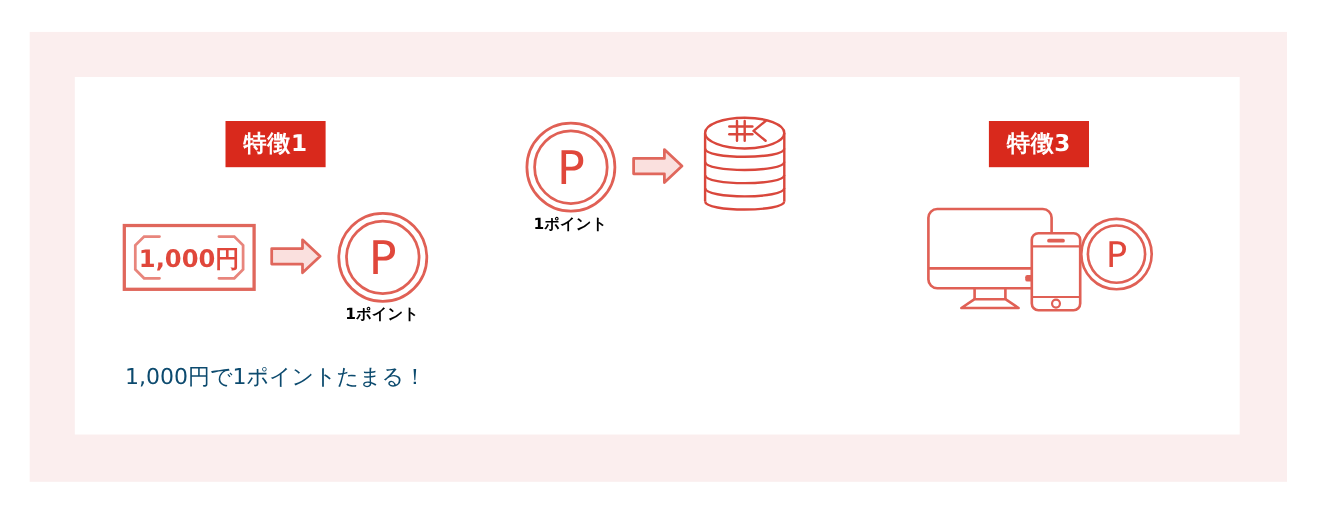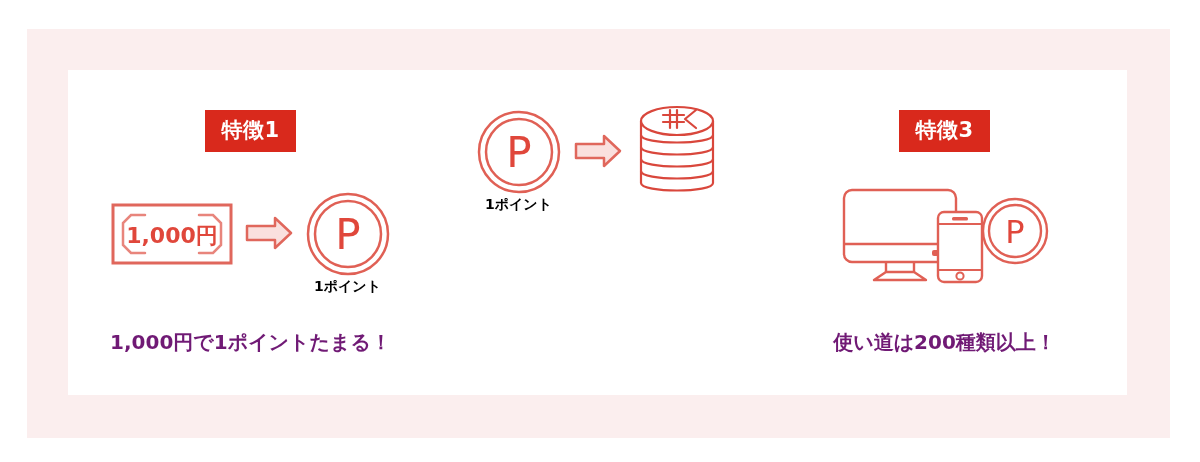--- a/index.html
+++ b/index.html
@@ -99,22 +99,22 @@
     white-space: nowrap;
   }
 
   .sub-label.spacer {
     visibility: hidden;
   }
 
   .caption {
     margin-top: 26px;
     font-size: 20px;
-    font-weight: bold;
-    color: #701a75;
+    font-weight: normal;
+    color: #0c4a6e;
     line-height: 1;
     white-space: nowrap;
     text-align: right;
   }
 
   .arrow-wrap {
     margin: 0 12px 18px 12px;
     display: flex;
     align-items: center;
   }
@@ -259,17 +259,16 @@
                 <text x="175" y="59" text-anchor="middle" font-family="'DejaVu Sans','Liberation Sans',sans-serif" font-size="32" fill="#e0473b">P</text>
               </g>
 
             </svg>
           </span>
           <span class="sub-label spacer">&nbsp;</span>
         </div>
 
       </div>
 
-      <div class="caption">使い道は200種類以上！</div>
     </div>
 
   </div>
 </div>
 
 </body></html>

